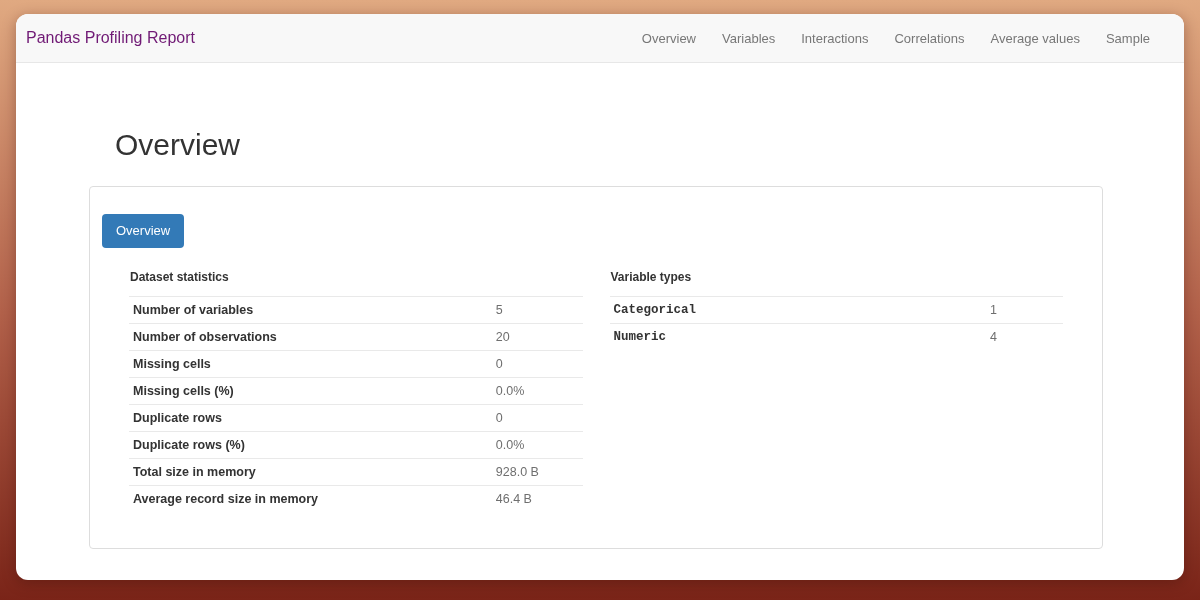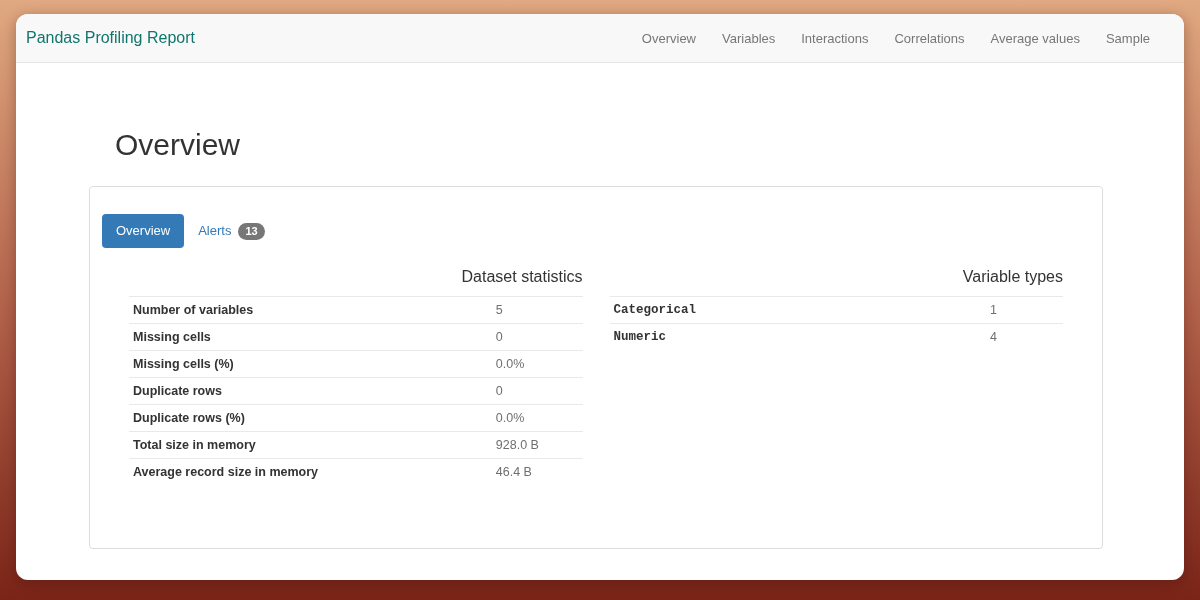--- a/index.html
+++ b/index.html
@@ -22,21 +22,21 @@
   .navbar {
     height: 49px;
     background: #f8f8f8;
     border-bottom: 1px solid #e7e7e7;
     display: flex;
     align-items: center;
     justify-content: space-between;
     padding: 0 34px 0 10px;
   }
   .brand {
-    color: #0f766e;
+    color: #701a75;
     font-size: 16px;
     text-decoration: none;
     cursor: pointer;
   }
   .nav-links { display: flex; align-items: center; gap: 26px; }
   .nav-links a {
     color: #777777;
     font-size: 13px;
     text-decoration: none;
     cursor: pointer;
@@ -81,26 +81,25 @@
     border-radius: 10px;
     padding: 2px 7px;
     font-size: 11px;
     font-weight: bold;
     line-height: 13px;
   }
   
   .columns { display: flex; gap: 27px; margin-top: 18px; padding: 0 27px; }
   .col { width: 455px; }
   .section-title {
-    font-size: 16px;
-    font-weight: 400;
+    font-size: 12px;
+    font-weight: 700;
     color: #333333;
     line-height: 22px;
     margin: 0 0 8px 1px;
-    text-align: right;
   }
   table { width: 100%; border-collapse: collapse; font-size: 12.5px; }
   th, td {
     border-top: 1px solid #e9e9e9;
     padding: 6px 0 6px 4px;
     text-align: left;
     vertical-align: middle;
     line-height: 14px;
   }
   th { color: #333333; font-weight: bold; }
@@ -124,35 +123,35 @@
       <a>Sample</a>
     </div>
   </div>
 
   <h1 class="page-title">Overview</h1>
 
   <div class="panel">
 
     <div class="tabs">
       <a class="tab active">Overview</a>
-      <a class="tab link">
-        <span>Alerts</span>
-        <span class="badge">13</span>
-      </a>
     </div>
 
     <div class="columns">
 
       <div class="col">
         <p class="section-title">Dataset statistics</p>
         <table class="stats-table">
           <tbody>
             <tr>
               <th>Number of variables</th>
               <td>5</td>
+            </tr>
+            <tr>
+              <th>Number of observations</th>
+              <td>20</td>
             </tr>
             <tr>
               <th>Missing cells</th>
               <td>0</td>
             </tr>
             <tr>
               <th>Missing cells (%)</th>
               <td>0.0%</td>
             </tr>
             <tr>

